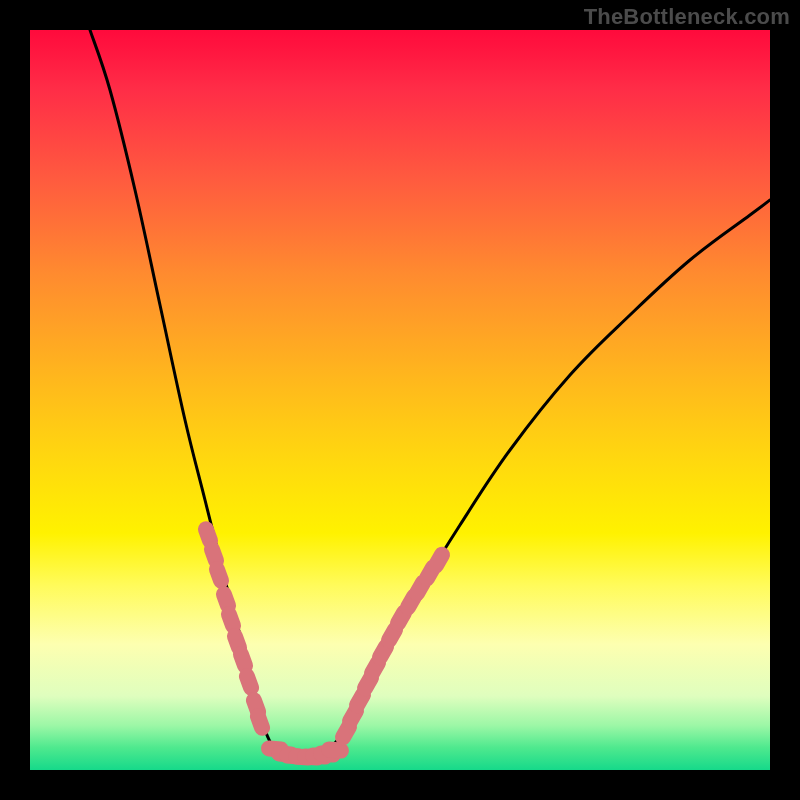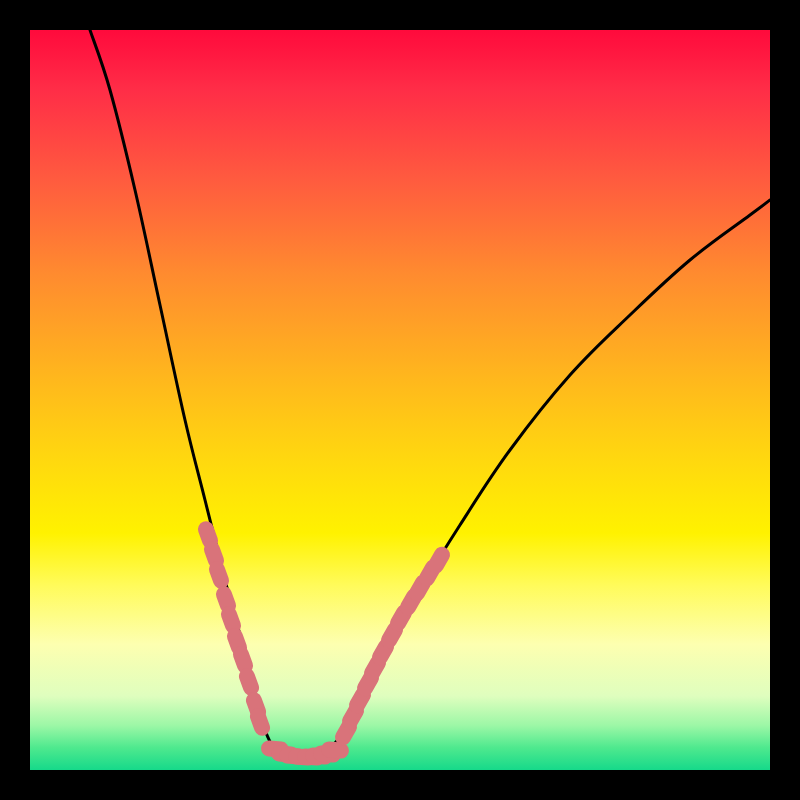--- a/index.html
+++ b/index.html
@@ -70,20 +70,21 @@
     stroke-linecap: round;
   }
   .marker {
     fill: #d9737a;
   }
 </style>
 </head>
 <body>
 
 <div class="frame">
+  <div class="watermark">TheBottleneck.com</div>
   <div class="plot-area">
     <div class="gradient-bg"></div>
     <svg class="curve" viewBox="0 0 740 740" preserveAspectRatio="none">
       <path id="bottleneck-curve" d="M 60 0 C 63.6 10.8 71.9 31.2 80 60 C 88.1 88.8 96.0 121.3 105 160 C 114.0 198.7 121.0 233.6 130 275 C 139.0 316.4 146.9 354.9 155 390 C 163.1 425.1 167.8 441.2 175 470 C 182.2 498.8 188.7 525.7 195 550 C 201.3 574.3 204.6 584.3 210 605 C 215.4 625.7 220.5 647.9 225 665 C 229.5 682.1 231.4 690.1 235 700 C 238.6 709.9 241.4 715.1 245 720 C 248.6 724.9 250.5 725.6 255 727 C 259.5 728.4 264.6 728.0 270 728 C 275.4 728.0 279.6 728.8 285 727 C 290.4 725.2 294.6 722.9 300 718 C 305.4 713.1 308.7 709.5 315 700 C 321.3 690.5 326.9 680.3 335 665 C 343.1 649.7 350.1 633.9 360 615 C 369.9 596.1 377.4 581.6 390 560 C 402.6 538.4 413.8 520.2 430 495 C 446.2 469.8 460.2 447.0 480 420 C 499.8 393.0 518.4 369.3 540 345 C 561.6 320.7 578.4 305.7 600 285 C 621.6 264.3 638.4 248.0 660 230 C 681.6 212.0 705.6 195.8 720 185 C 734.4 174.2 736.4 172.7 740 170 "></path>
       <g id="marker-group">
           <rect x="-14" y="-8" width="28" height="16" rx="8" ry="8" class="marker" fill="#d9737a" transform="translate(178 505) rotate(70)"></rect>
           <rect x="-14" y="-8" width="28" height="16" rx="8" ry="8" class="marker" fill="#d9737a" transform="translate(184 525) rotate(70)"></rect>
           <rect x="-14" y="-8" width="28" height="16" rx="8" ry="8" class="marker" fill="#d9737a" transform="translate(189 545) rotate(70)"></rect>
           <rect x="-14" y="-8" width="28" height="16" rx="8" ry="8" class="marker" fill="#d9737a" transform="translate(196 570) rotate(70)"></rect>
           <rect x="-14" y="-8" width="28" height="16" rx="8" ry="8" class="marker" fill="#d9737a" transform="translate(201 590) rotate(70)"></rect>

